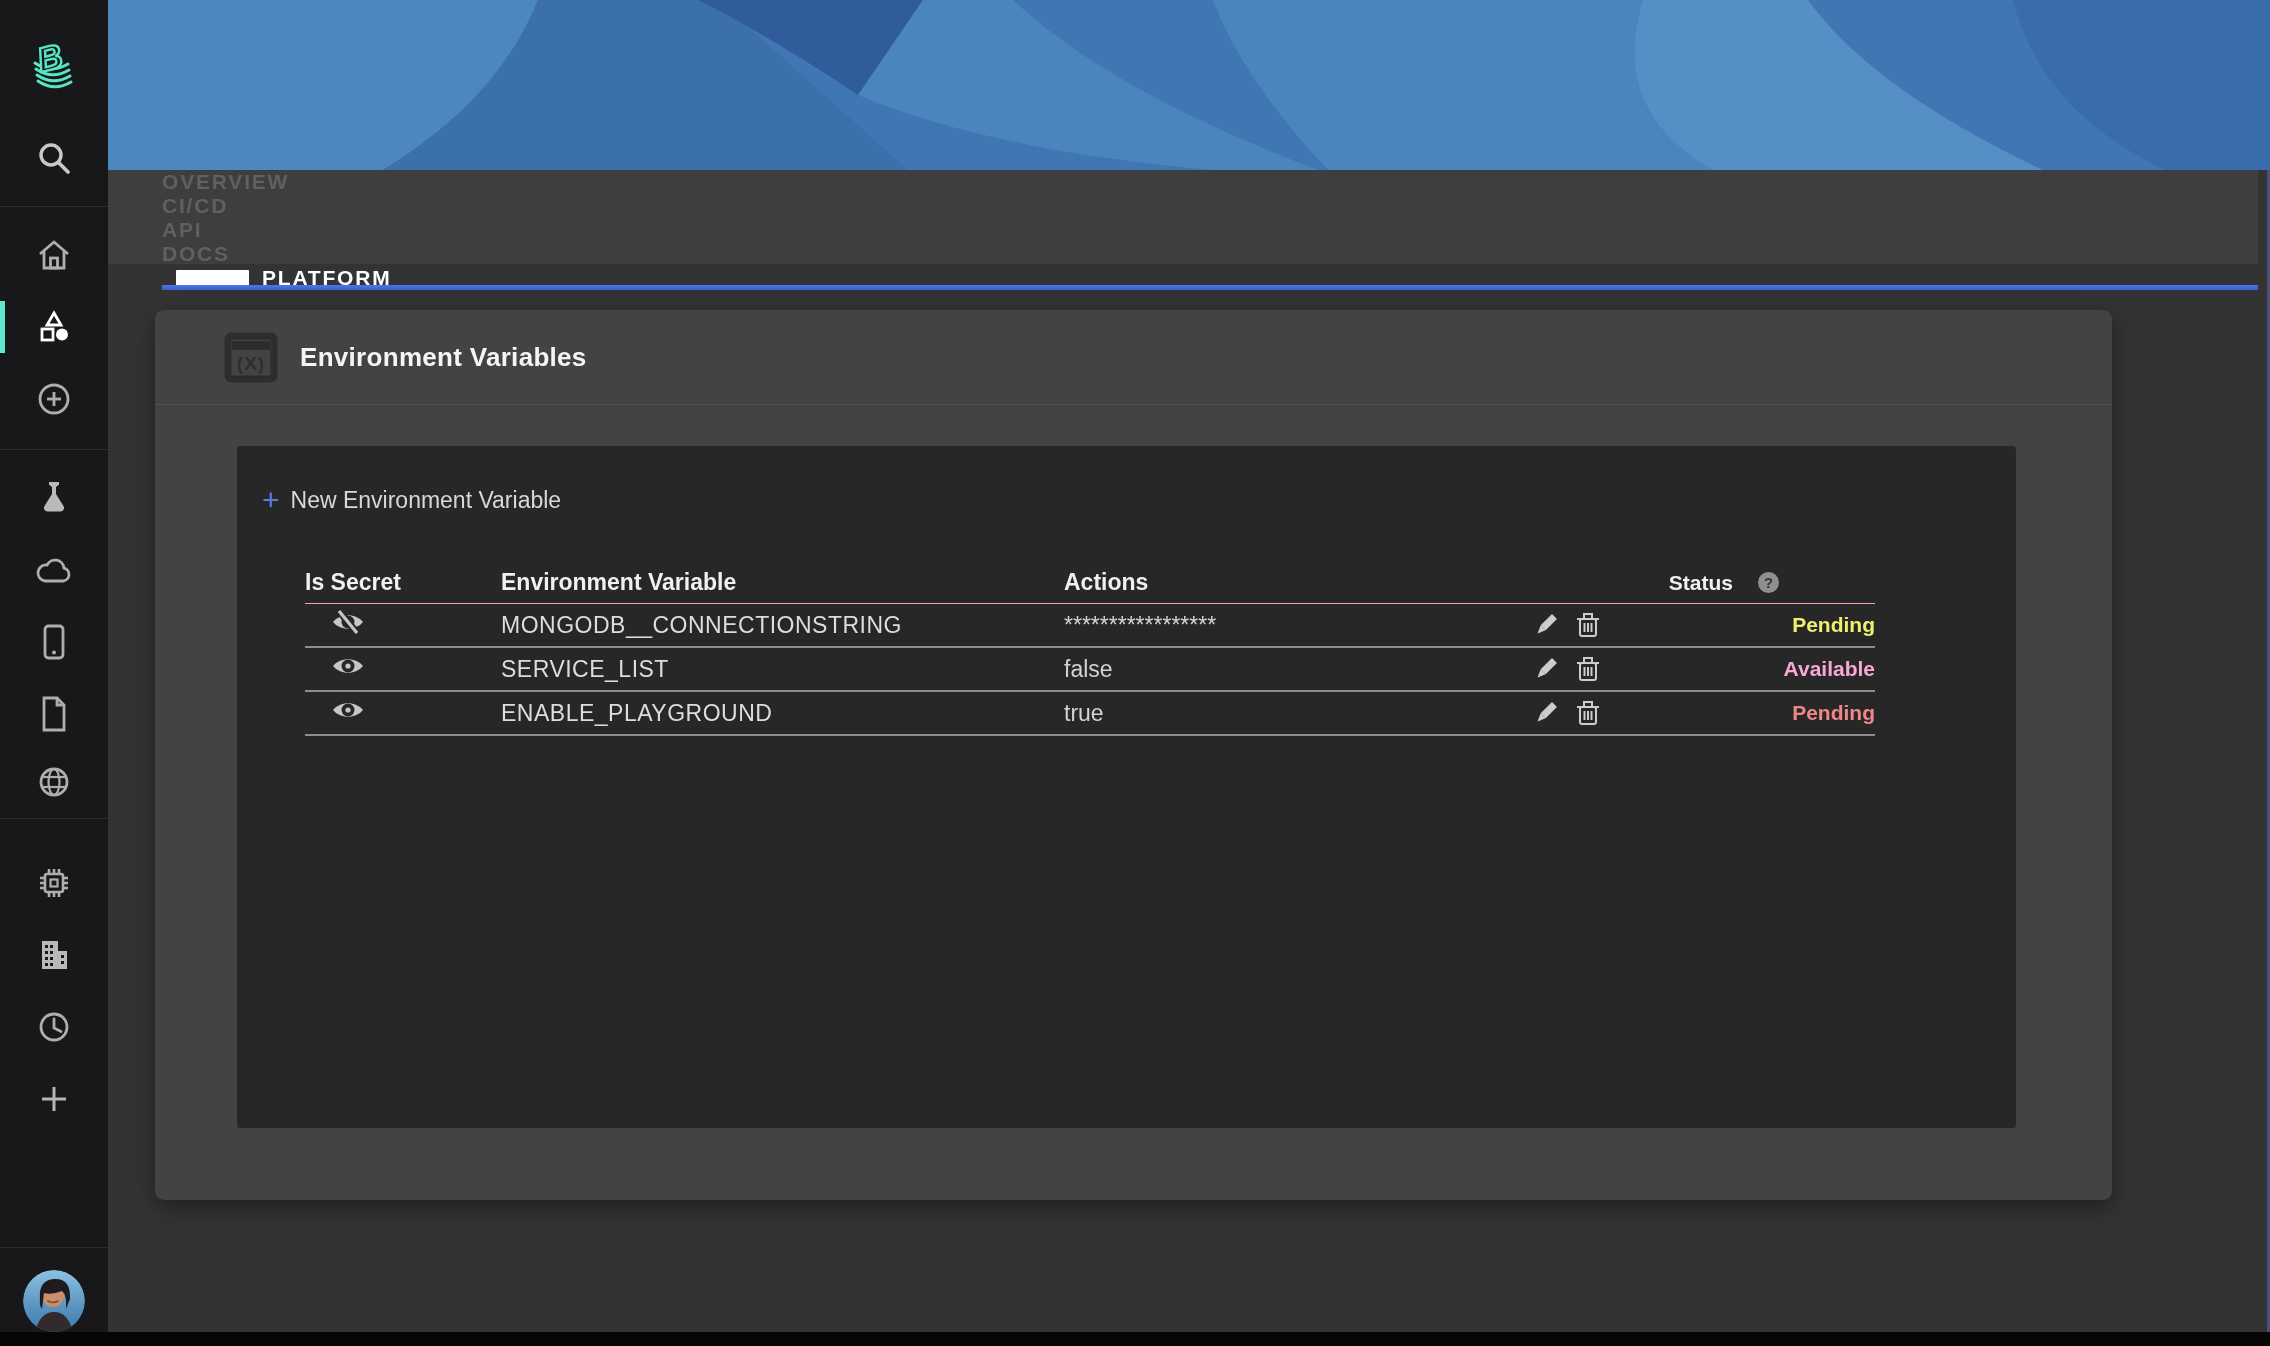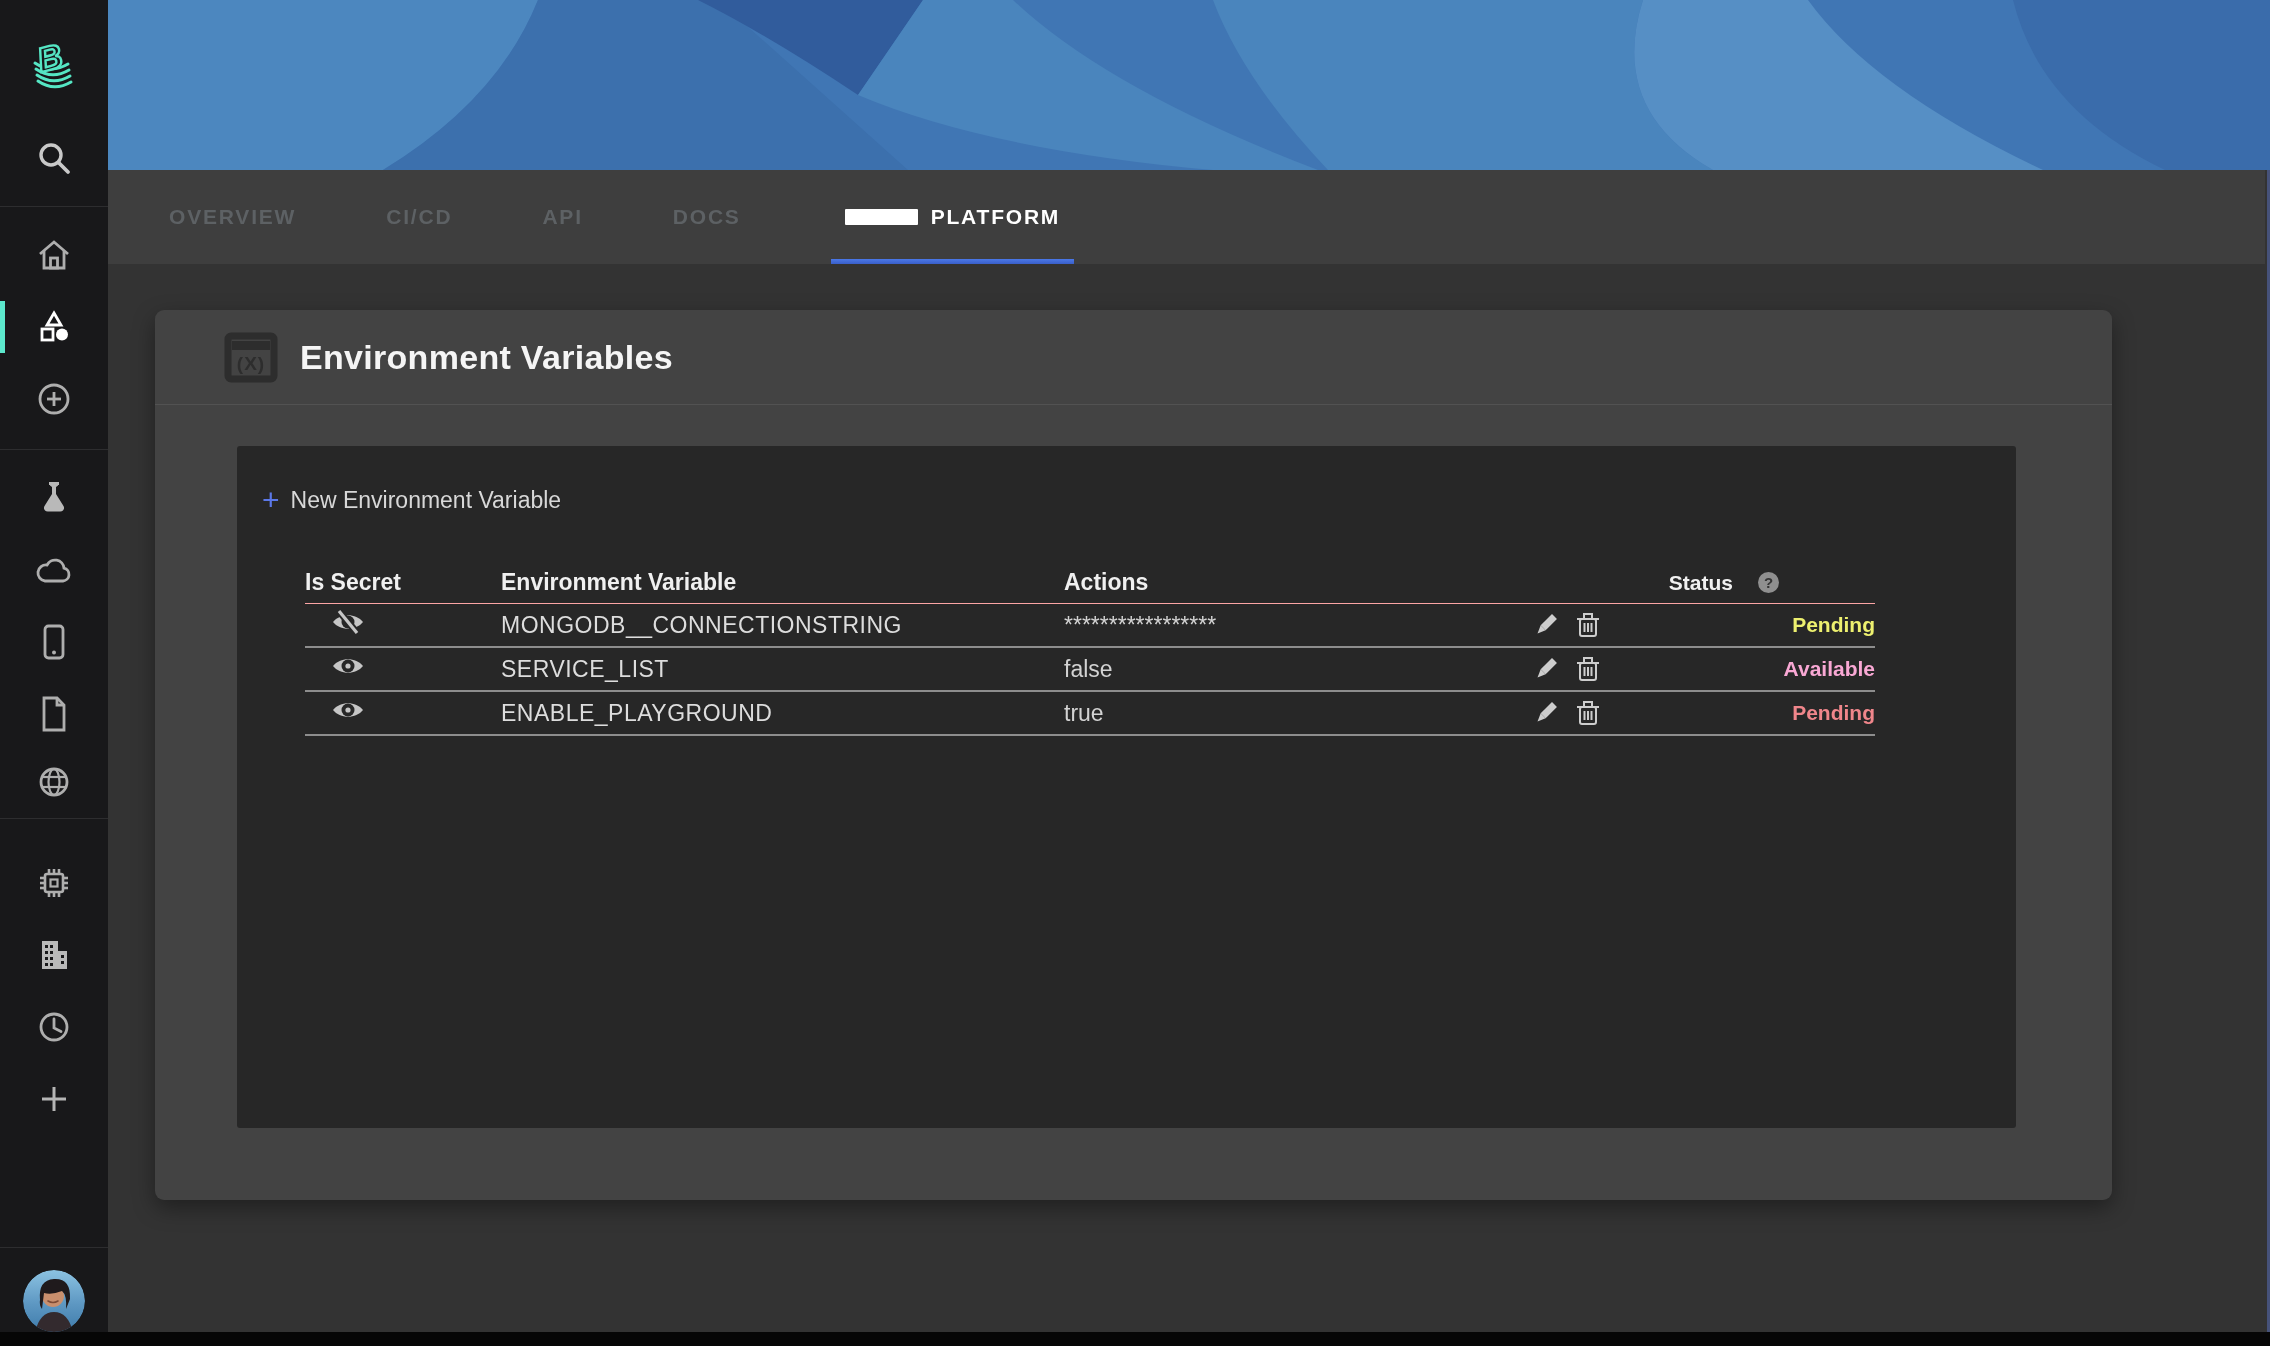--- a/index.html
+++ b/index.html
@@ -5,37 +5,37 @@
   * { margin:0; padding:0; box-sizing:border-box; }
   html,body { width:2270px; height:1346px; background:#333333; overflow:hidden;
               font-family:"Liberation Sans", sans-serif; }
   .app { position:relative; width:2270px; height:1346px; background:#333333; }
 
   
   .banner { position:absolute; left:108px; top:0; width:2162px; height:170px; overflow:hidden; }
   .banner svg { display:block; width:100%; height:100%; }
 
   
-  .tabstrip { position:absolute; left:103px; top:170px; width:2162px; height:94px;
-              background:#3e3e3e; display:flex; align-items:stretch; padding-left:66px; }
+  .tabstrip { position:absolute; left:96px; top:170px; width:2162px; height:94px;
+              background:#3e3e3e; display:flex; align-items:stretch; padding-left:66px;flex-direction:column; }
   .tab { display:flex; align-items:center; color:#5d6164; font-size:21px; font-weight:700;
          letter-spacing:1.8px; margin-right:90px; position:relative; cursor:pointer; }
   .tab.active { color:#ffffff; padding:0 14px; margin-right:0; }
   .tab.active::after { content:""; position:absolute; left:0; right:0; bottom:0; height:5px;
          background:linear-gradient(#4a78e8,#3a5fc8); }
   .brand-box { width:73px; height:16px; background:#ffffff; border-radius:1px; margin-right:13px; }
 
   
   .page { position:absolute; left:108px; top:264px; width:2162px; height:1068px; }
   .card { position:absolute; left:47px; top:46px; width:1957px; height:890px;
           background:#434343; border-radius:9px; box-shadow:0 8px 22px rgba(0,0,0,.38); }
   .card-header { height:95px; display:flex; align-items:center; padding-left:67px;
           border-bottom:1px solid #525252; }
   .card-header .win-icon { width:58px; height:58px; margin-right:20px; }
-  .card-title { color:#f5f5f5; font-size:34px; font-weight:700; letter-spacing:.3px; }
+  .card-title { color:#f5f5f5; font-size:26px; font-weight:700; letter-spacing:.3px; }
 
   .inner-panel { position:absolute; left:82px; top:136px; width:1779px; height:682px;
           background:#272727; border-radius:3px; }
 
   .add-row { display:flex; align-items:center; margin:38px 0 0 25px; height:32px; cursor:pointer; }
   .add-plus { color:#5b78e8; font-size:30px; font-weight:400; margin-right:11px; line-height:30px; }
   .add-label { color:#d8d8d8; font-size:23px; }
 
   
   .table { margin:46px 0 0 68px; width:1570px; }

